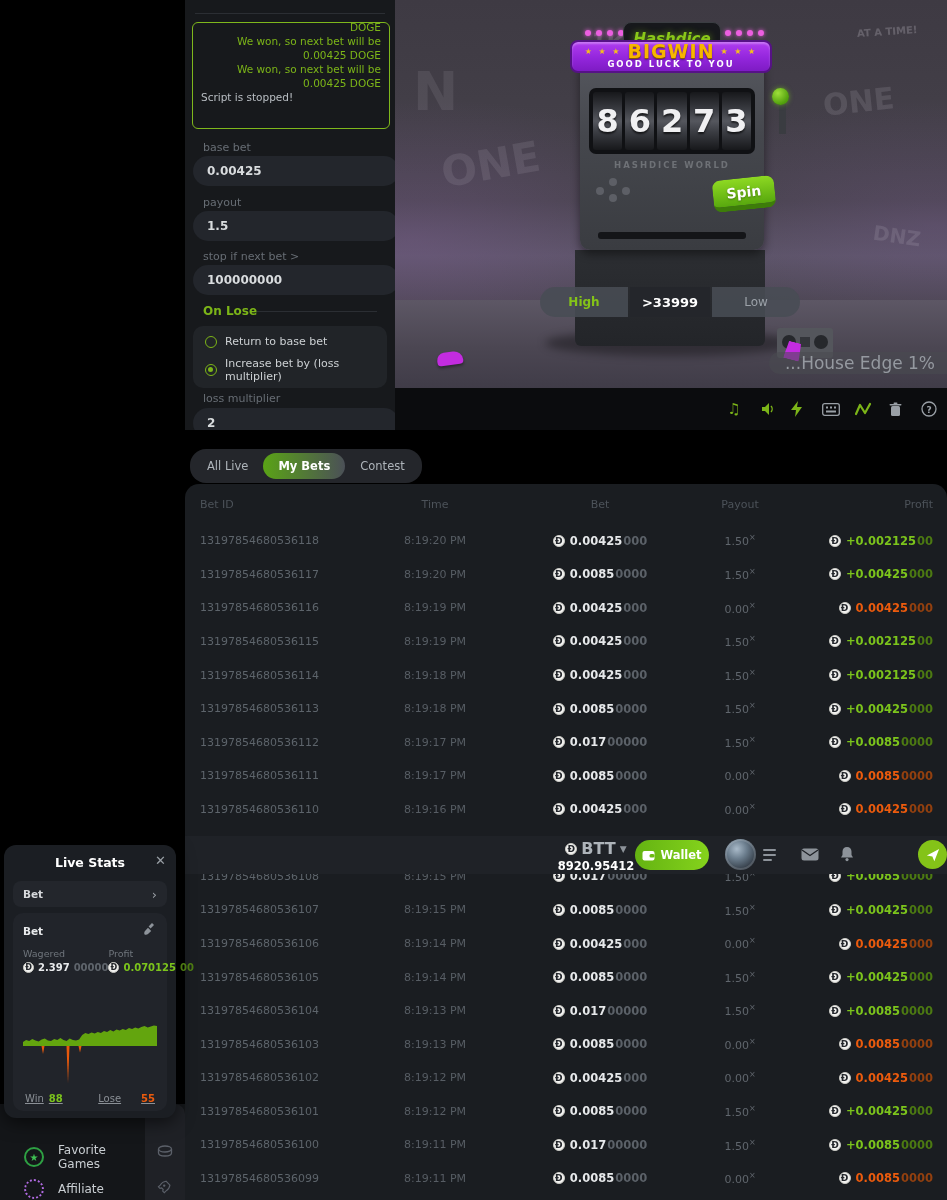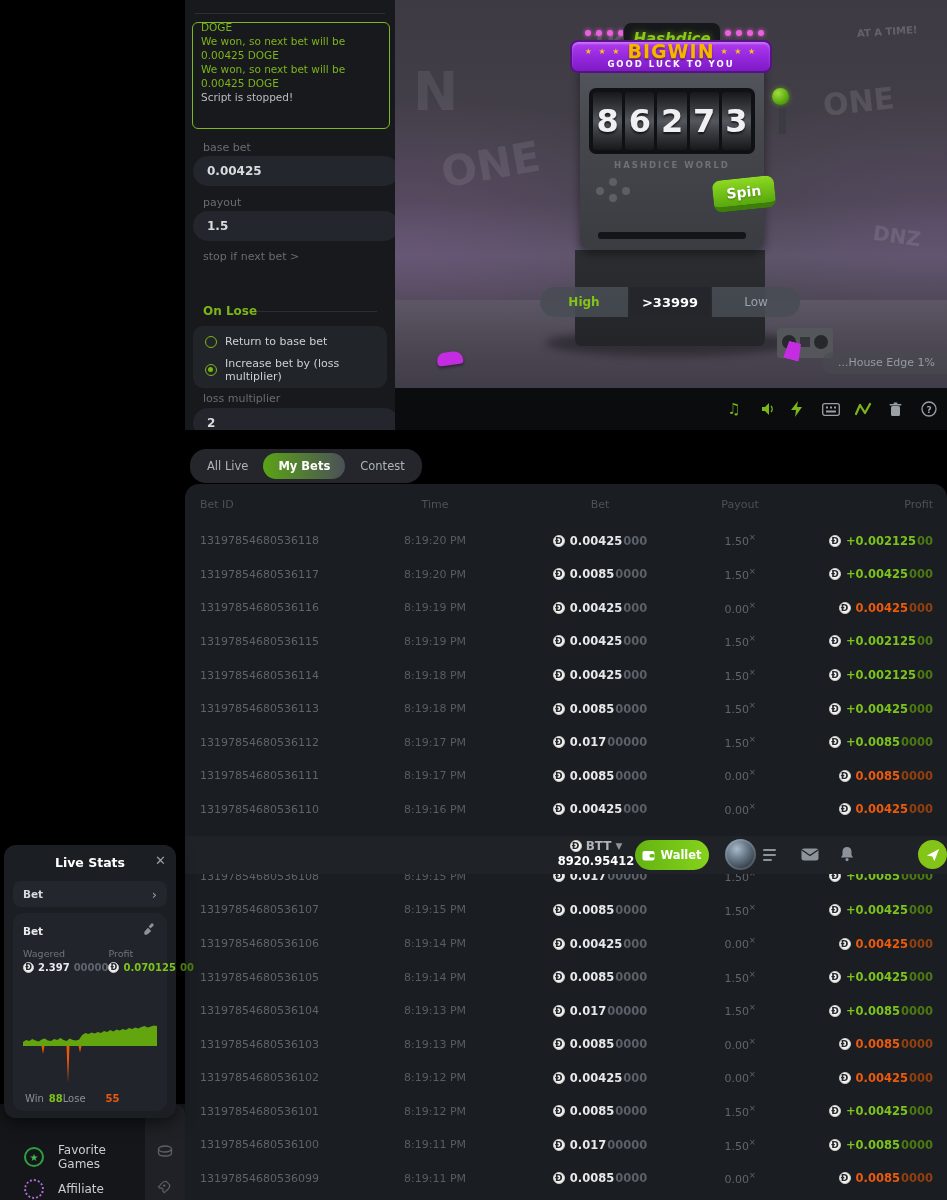--- a/index.html
+++ b/index.html
@@ -5,21 +5,21 @@
   html,body{margin:0;padding:0;background:#000;}
   body{width:947px;height:1200px;position:relative;overflow:hidden;
        font-family:"DejaVu Sans","Liberation Sans",sans-serif;color:#d7dadd;}
   .abs{position:absolute;}
 
   
   #bet-panel{left:185px;top:0;width:210px;height:430px;background:#17191c;overflow:hidden;z-index:5;}
   #bet-panel .divider{position:absolute;left:10px;top:13px;width:190px;height:1px;background:#2b2e33;}
   .script-log{position:absolute;left:7px;top:22px;width:180px;height:95px;border:1px solid #7fb81c;
       border-radius:6px;padding:5px 8px;overflow:hidden;font-size:10.5px;line-height:14px;background:#17191c;}
-  .log-line.win{color:#7cb518;}
+  .log-line.win{color:#7cb518;text-align:right;}
   .log-line.lose{color:#e8590c;}
   .log-line.muted{color:#b9bec3;}
   .log-line:first-child{margin-top:-8px;}
   .field-label{position:absolute;left:18px;font-size:11px;color:#676d74;}
   .field-input{position:absolute;left:8px;width:178px;height:30px;border-radius:16px;border:none;outline:none;
       background:#23262c;color:#d9dcde;font-weight:bold;font-size:12px;padding:0 14px;
       font-family:"DejaVu Sans","Liberation Sans",sans-serif;}
   .onlose-title{position:absolute;left:18px;top:304px;font-size:12px;color:#7cb518;font-weight:bold;}
   .onlose-line{position:absolute;left:72px;top:311px;width:120px;height:1px;background:#2b2e33;}
   .radio-box{position:absolute;left:8px;top:326px;width:194px;height:62px;background:#212428;border-radius:10px;}
@@ -91,21 +91,21 @@
   .range-low{width:88px;background:rgba(72,76,84,.88);border-radius:0 15px 15px 0;color:#9ba1a8;}
   .cap{position:absolute;left:42px;top:352px;width:26px;height:13px;background:#c32ce0;border-radius:8px 10px 4px 4px;
      transform:rotate(-8deg);z-index:4;box-shadow:0 2px 3px rgba(0,0,0,.4);}
   .cup{position:absolute;left:390px;top:342px;width:16px;height:18px;background:#c32ce0;z-index:4;
      clip-path:polygon(12% 0,88% 0,100% 100%,0 100%);transform:rotate(14deg);}
   .boombox{position:absolute;left:382px;top:328px;width:56px;height:30px;background:#54565c;border-radius:3px;z-index:3;}
   .boombox i{position:absolute;top:7px;width:14px;height:14px;border-radius:50%;background:#26282c;}
   .boombox i:nth-child(1){left:5px;} .boombox i:nth-child(2){left:37px;}
   .boombox em{position:absolute;left:23px;top:9px;width:10px;height:10px;background:#33353a;}
   .house-edge{position:absolute;right:0;top:352px;height:22px;line-height:22px;padding:0 12px 0 16px;z-index:7;
-     background:rgba(72,74,80,.55);border-radius:12px 0 0 12px;font-size:11px;color:#9599a0;}
+     background:rgba(72,74,80,.55);border-radius:12px 0 0 12px;font-size:17px;color:#9599a0;}
   .game-toolbar{position:absolute;left:0;top:388px;width:552px;height:42px;background:#0b0c0e;}
   .gt-icon{position:absolute;top:12px;width:18px;height:18px;cursor:pointer;display:flex;align-items:center;justify-content:center;}
 
   
   #tabs{left:190px;top:449px;height:30px;background:#24262b;border-radius:16px;display:flex;align-items:center;
      padding:2px;z-index:6;}
   .tab{height:26px;padding:0 15px;display:flex;align-items:center;border-radius:14px;font-size:11.5px;
      color:#aeb4ba;cursor:pointer;}
   .tab.active{background:linear-gradient(90deg,#5aa316 0%,#4b5057 100%);color:#fff;font-weight:bold;}
 
@@ -125,21 +125,21 @@
   .c-profit{display:flex;align-items:center;justify-content:flex-end;gap:5px;font-weight:bold;font-size:11.5px;}
   .trow.win .c-profit b{color:#7cc41c;} .trow.win .c-profit .pdim{color:#4c7a12;}
   .trow.lose .c-profit b{color:#ec5b0d;} .trow.lose .c-profit .pdim{color:#93400f;}
   .coin{width:12px;height:12px;border-radius:50%;background:#f2f2f0;color:#23262b;font-size:9px;font-weight:bold;
      display:inline-flex;align-items:center;justify-content:center;flex:none;border:1px solid #c9c9c4;box-sizing:border-box;}
 
   
   #navbar{left:185px;top:836px;width:762px;height:38px;background:#1f2227;z-index:40;}
   .currency{position:absolute;left:372px;top:3px;width:78px;cursor:pointer;}
   .cur-top{display:flex;align-items:center;gap:4px;justify-content:center;}
-  .cur-code{font-size:12px;font-weight:bold;color:#aeb4ba;}
+  .cur-code{font-size:16px;font-weight:bold;color:#aeb4ba;}
   .chev{font-size:9px;color:#8d939a;}
   .balance{text-align:center;font-size:11.5px;font-weight:bold;color:#fff;margin-top:1px;}
   .wallet-btn{position:absolute;left:450px;top:4px;width:74px;height:30px;border-radius:15px;border:none;cursor:pointer;
      background:linear-gradient(90deg,#64b312 0%,#85d31c 100%);color:#fff;font-weight:bold;font-size:11.5px;
      display:flex;align-items:center;justify-content:center;gap:5px;font-family:"DejaVu Sans","Liberation Sans",sans-serif;}
   .avatar{position:absolute;left:540px;top:3px;width:31px;height:31px;border-radius:50%;cursor:pointer;
      background:radial-gradient(circle at 38% 32%,#a9bac9 0%,#6b7d8d 35%,#39434e 70%,#1d242c 100%);
      box-shadow:inset 0 0 0 2px rgba(255,255,255,.15);}
   .hamburger{position:absolute;left:578px;top:13px;width:13px;cursor:pointer;}
   .hamburger i{display:block;height:2px;background:#8d939a;margin-bottom:3px;border-radius:1px;}
@@ -160,22 +160,22 @@
   .ls-card{position:absolute;left:9px;top:68px;width:154px;height:198px;background:#21242a;border-radius:10px;}
   .ls-card-head{display:flex;justify-content:space-between;align-items:center;padding:8px 10px 0 10px;}
   .ls-card-head b{font-size:10.5px;color:#e8eaec;}
   .ls-cols{display:flex;justify-content:space-between;padding:8px 10px 0 10px;}
   .ls-lab{font-size:9.5px;color:#6f757c;}
   .ls-val{display:flex;align-items:center;gap:4px;margin-top:3px;font-size:10px;font-weight:bold;}
   .ls-val .coin{width:11px;height:11px;font-size:8px;}
   .ls-val .main{color:#e8eaec;} .ls-val .dim{color:#5f656c;}
   .ls-val.profit .main{color:#7cc41c;} .ls-val.profit .dim{color:#4c7a12;}
   .ls-chart{position:absolute;left:10px;top:112px;width:134px;height:62px;}
-  .ls-foot{position:absolute;left:0;bottom:7px;width:100%;display:flex;justify-content:flex-start;
-     padding:0 12px;box-sizing:border-box;font-size:10px;color:#8b9096;}
+  .ls-foot{position:absolute;left:0;bottom:7px;width:100%;display:flex;justify-content:space-between;
+     padding:0 12px;box-sizing:border-box;font-size:10px;color:#8b9096;text-decoration:underline;}
   .ls-foot b.win-v{color:#7cc41c;margin-left:5px;} .ls-foot b.lose-v{color:#ec5b0d;margin-left:20px;}
 
   
   #sidebar-bottom{left:0;top:1104px;width:185px;height:96px;background:#141619;z-index:30;}
   .rail{position:absolute;left:145px;top:0;width:40px;height:96px;background:#1f2126;border-radius:10px 10px 0 0;}
   .rail-icon{position:absolute;left:11px;width:18px;height:18px;cursor:pointer;opacity:.75;}
   .side-item{position:absolute;left:0;width:145px;height:34px;display:flex;align-items:center;cursor:pointer;}
   .side-item .ic{margin-left:24px;width:20px;height:20px;border-radius:50%;display:flex;align-items:center;
      justify-content:center;flex:none;}
   .ic-star{border:2px solid #2ea043;color:#3fbf53;font-size:10px;box-sizing:border-box;}
@@ -194,20 +194,21 @@
       <div class="log-line muted">Script is stopped!</div>
     </div>
 
   <div class="field-label" style="top:141px">base bet</div>
   <input class="field-input" style="top: 156px;" readonly="" value="0.00425">
 
   <div class="field-label" style="top:196px">payout</div>
   <input class="field-input" style="top: 211px;" readonly="" value="1.5">
 
   <div class="field-label" style="top:250px">stop if next bet &gt;</div>
+  <input class="field-input" style="top: 265px;" readonly="" value="100000000">
 
   <div class="onlose-title">On Lose</div>
   <div class="onlose-line"></div>
   <div class="radio-box">
     <div class="radio-row">
       <span class="radio"></span>
       <span class="radio-label">Return to base bet</span>
     </div>
     <div class="radio-row">
       <span class="radio checked"></span>

